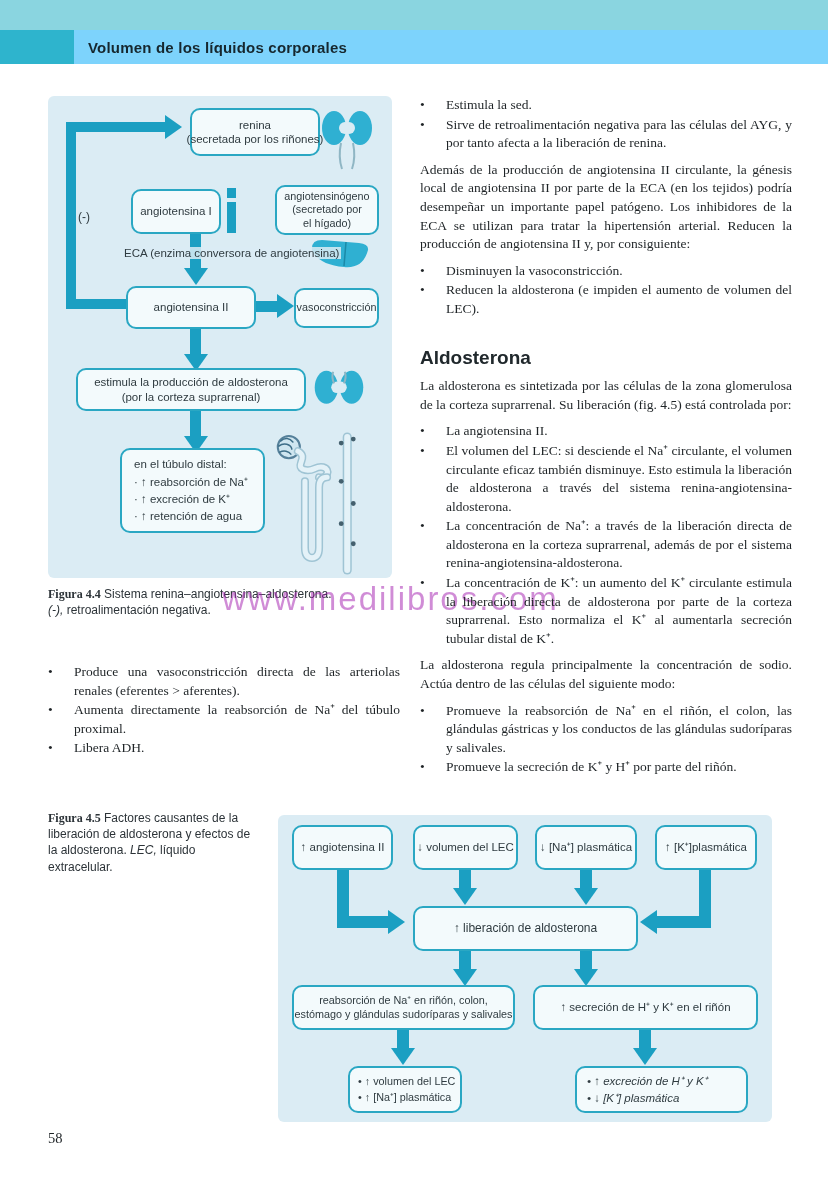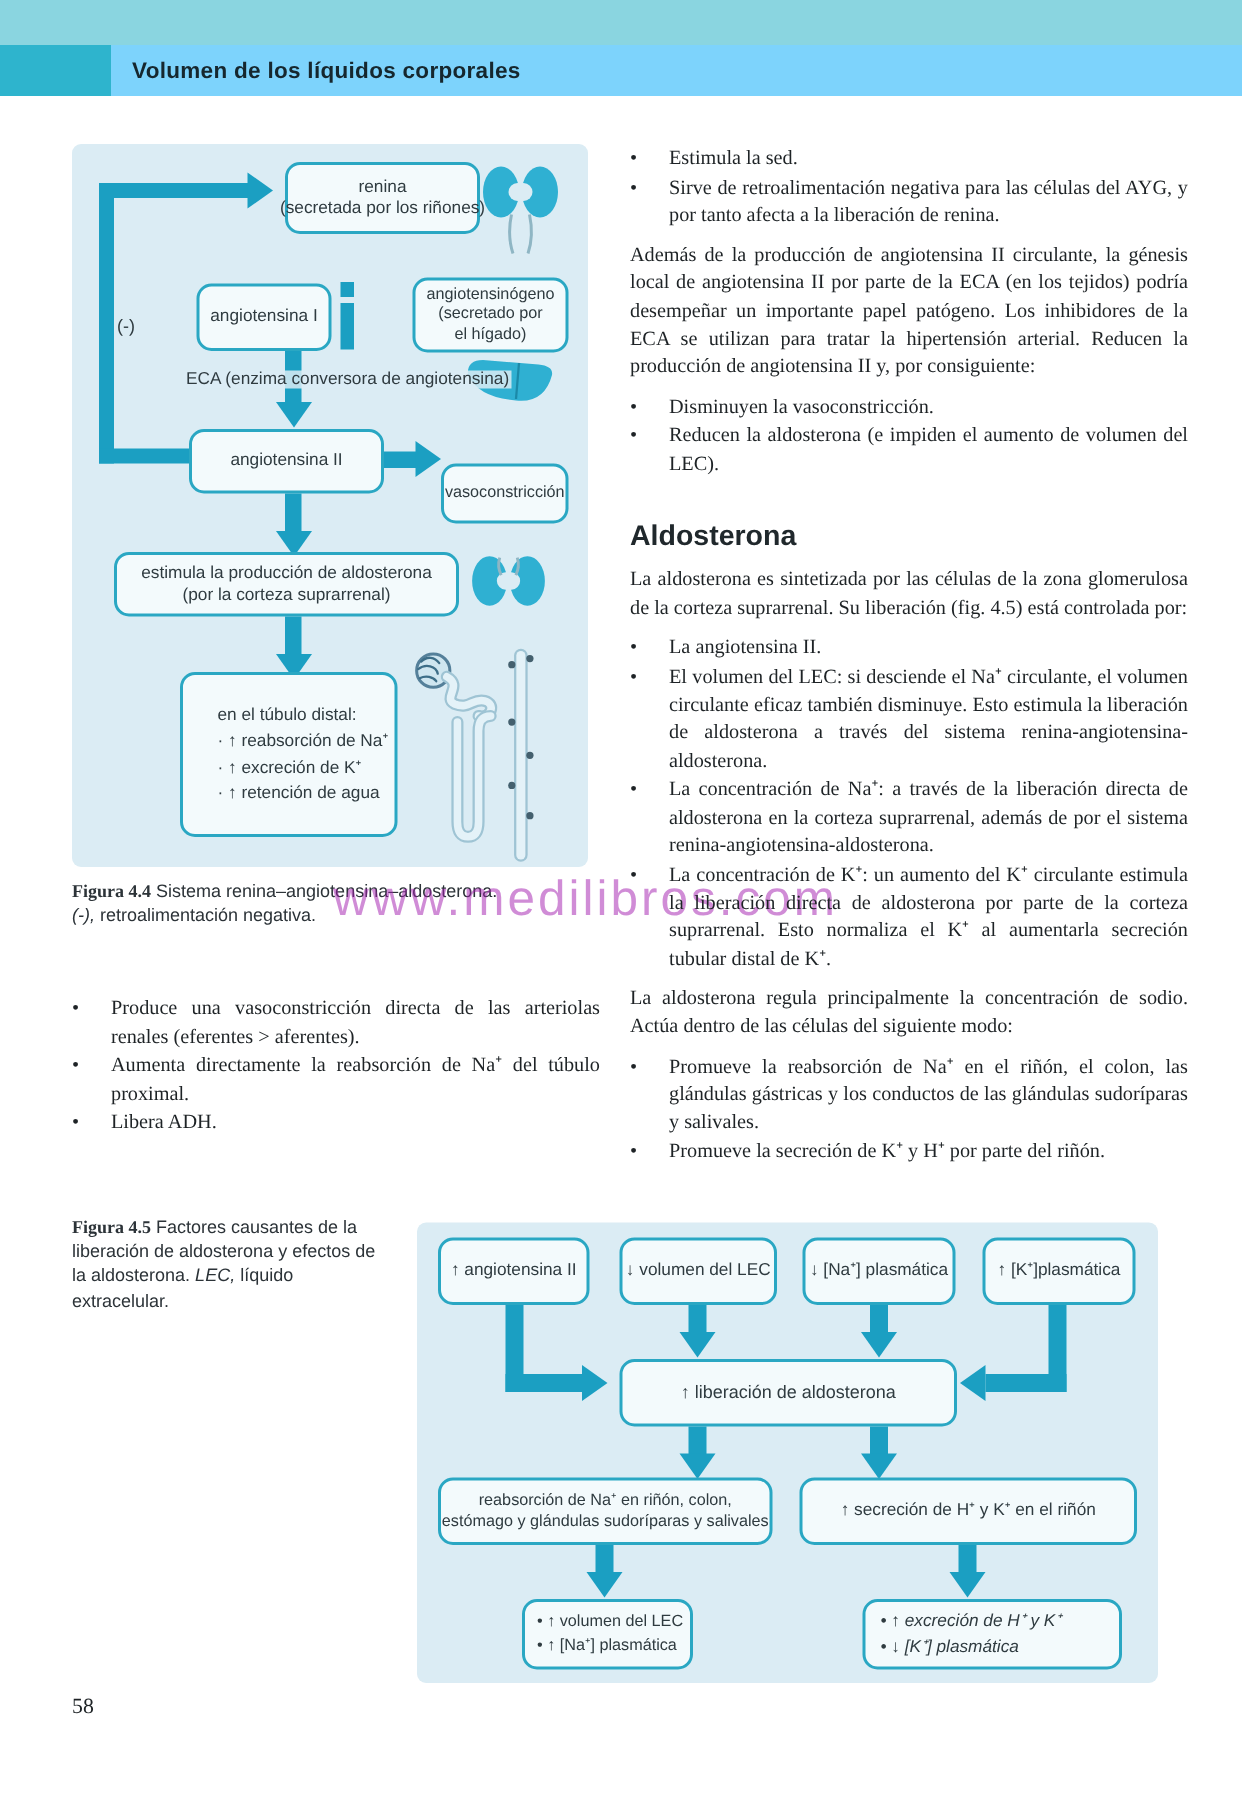--- a/index.html
+++ b/index.html
@@ -98,21 +98,21 @@
 
   <div class="vbar" style="left:142px;top:138px;width:11px;height:36px;"></div>
   <div class="t-down" style="left:136px;top:172px;"></div>
   <div class="figlabel" style="left:38px;top:151px;font-size:11.5px;background:rgba(219,236,244,.85);padding:0 2px;margin-left:36px;">ECA (enzima conversora de angiotensina)</div>
 
   <div class="fbox" style="left:78px;top:190px;width:130px;height:43px;">
     <div class="nowrap">angiotensina II</div>
   </div>
   <div class="hbar" style="left:208px;top:205px;width:22px;height:11px;"></div>
   <div class="t-right" style="left:229px;top:198px;"></div>
-  <div class="fbox" style="left:246px;top:192px;width:85px;height:40px;font-size:10.8px;margin-top:21px;">
+  <div class="fbox" style="left:246px;top:192px;width:85px;height:40px;font-size:10.8px;">
     <div class="nowrap">vasoconstricción</div>
   </div>
 
   <div class="vbar" style="left:142px;top:233px;width:11px;height:26px;"></div>
   <div class="t-down" style="left:136px;top:258px;"></div>
 
   <div class="fbox" style="left:28px;top:272px;width:230px;height:43px;">
     <div class="nowrap">estimula la producción de aldosterona</div>
     <div class="nowrap">(por la corteza suprarrenal)</div>
   </div>
@@ -121,21 +121,21 @@
     <circle cx="26" cy="24" r="6" fill="#dbecf4"></circle>
     <ellipse cx="41" cy="24" rx="12" ry="17" fill="#2fb0d2"></ellipse>
     <circle cx="30" cy="24" r="6" fill="#dbecf4"></circle>
     <path d="M22 8 q-2 6 1 12" stroke="#8fb6c4" stroke-width="2" fill="none"></path>
     <path d="M34 8 q2 6 -1 12" stroke="#8fb6c4" stroke-width="2" fill="none"></path>
   </svg>
 
   <div class="vbar" style="left:142px;top:315px;width:11px;height:26px;"></div>
   <div class="t-down" style="left:136px;top:340px;"></div>
 
-  <div class="fbox" style="left:72px;top:352px;width:145px;height:110px;align-items:flex-start;text-align:left;padding-left:23px;">
+  <div class="fbox" style="left:72px;top:352px;width:145px;height:85px;align-items:flex-start;text-align:left;padding-left:12px;">
     <div>en el túbulo distal:</div>
     <div style="margin-top:3px;">· ↑ reabsorción de Na⁺</div>
     <div style="margin-top:3px;">· ↑ excreción de K⁺</div>
     <div style="margin-top:3px;">· ↑ retención de agua</div>
   </div>
 
   <svg class="abs" style="left:215px;top:335px;" width="100" height="145" viewBox="0 0 96 144">
     <g fill="none" stroke-linecap="round">
       <circle cx="24" cy="16" r="11" fill="#cfe6f0" stroke="#55809a" stroke-width="2"></circle>
       <path d="M16 10c4-4 9-3 12 1m-14 4c5-4 12-2 13 3m-12 3c4-2 9-1 11 2" stroke="#3d6e88" stroke-width="1.5"></path>

